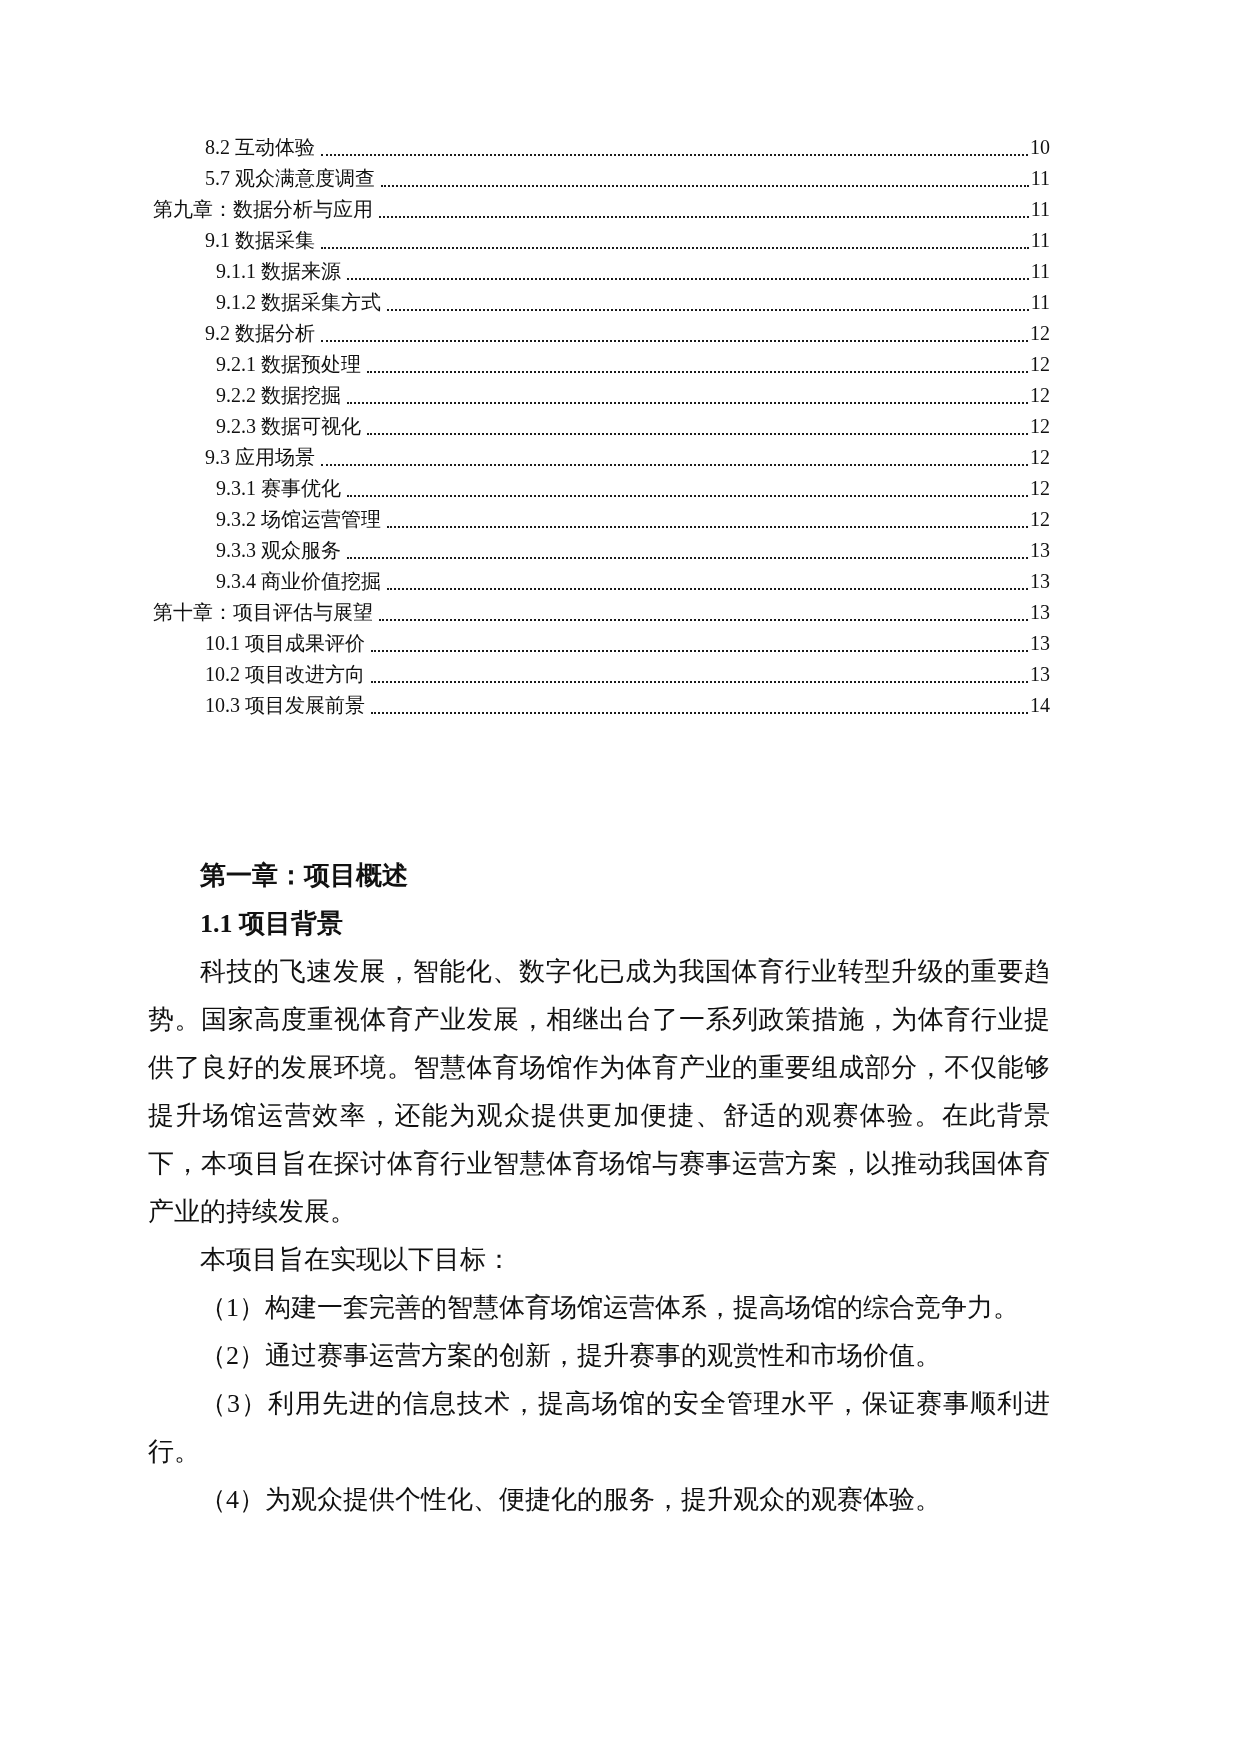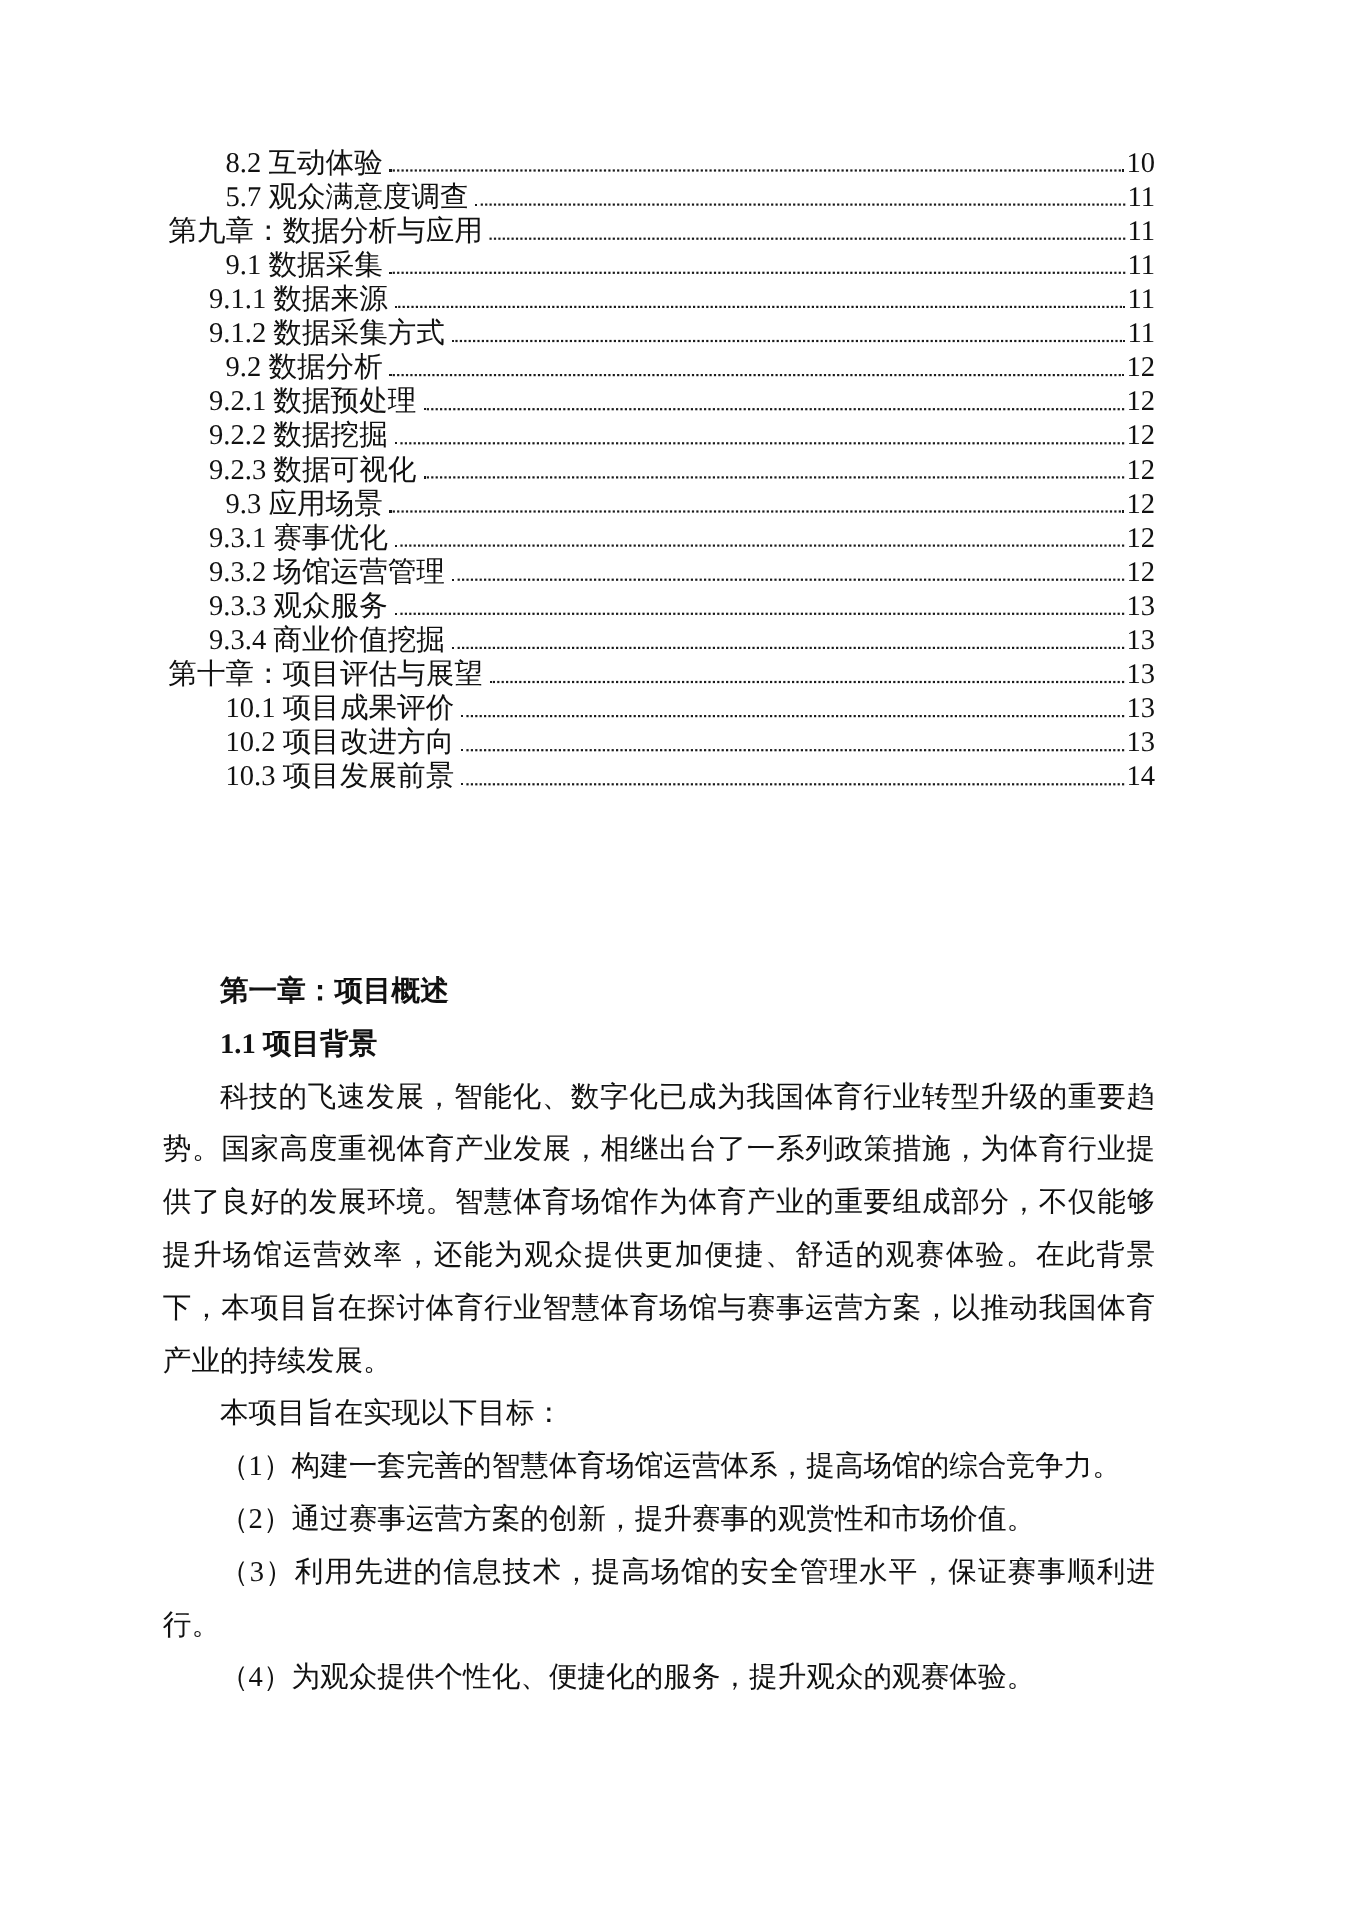--- a/index.html
+++ b/index.html
@@ -21,45 +21,45 @@
     position: absolute;
     left: 148px;
     top: 132px;
     width: 902px;
   }
   .toc-row {
     display: flex;
     align-items: baseline;
     height: 31px;
     line-height: 31px;
-    font-size: 26px;
+    font-size: 20px;
     white-space: nowrap;
   }
   .toc-row.level-1 .toc-label { margin-left: 5px; }
   .toc-row.level-2 .toc-label { margin-left: 57px; }
-  .toc-row.level-3 .toc-label { margin-left: 42px; }
+  .toc-row.level-3 .toc-label { margin-left: 68px; }
   .toc-label {
     flex: 0 0 auto;
   }
   .toc-dots {
     flex: 1 1 auto;
     align-self: flex-end;
     border-bottom: 2px dotted #1a1a1a;
     margin: 0 2px 7px 6px;
     min-width: 20px;
   }
   .toc-page {
     flex: 0 0 auto;
     text-align: center;
   }
   
   .doc-body {
     position: absolute;
     left: 148px;
-    top: 877px;
+    top: 852px;
     width: 902px;
     font-size: 26px;
     line-height: 48px;
     text-align: justify;
   }
   .doc-body h2, .doc-body h3, .doc-body p {
     margin: 0;
     padding: 0;
     font-size: 26px;
     line-height: 48px;

